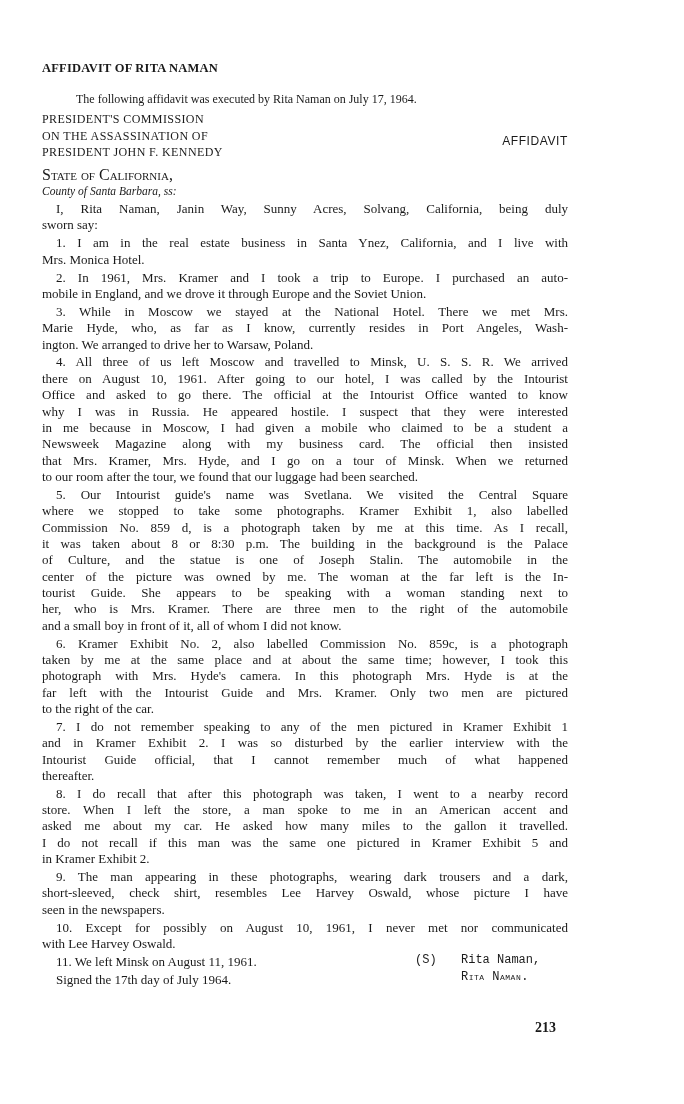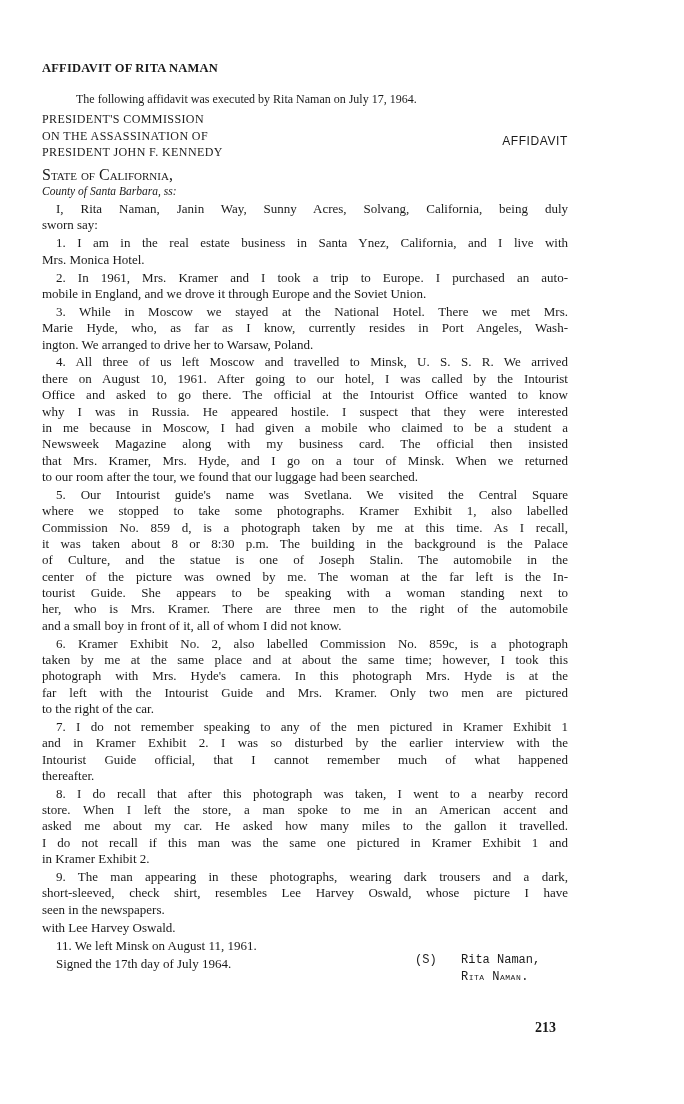--- a/index.html
+++ b/index.html
@@ -121,29 +121,30 @@
       <div class="para">
         <span class="ln first">7. I do not remember speaking to any of the men pictured in Kramer Exhibit 1</span>
         <span class="ln">and in Kramer Exhibit 2.  I was so disturbed by the earlier interview with the</span>
         <span class="ln">Intourist Guide official, that I cannot remember much of what happened</span>
         <span class="ln last">thereafter.</span>
       </div>
       <div class="para">
         <span class="ln first">8. I do recall that after this photograph was taken, I went to a nearby record</span>
         <span class="ln">store.  When I left the store, a man spoke to me in an American accent and</span>
         <span class="ln">asked me about my car.  He asked how many miles to the gallon it travelled.</span>
-        <span class="ln">I do not recall if this man was the same one pictured in Kramer Exhibit 1 and</span>
+        <span class="ln">I do not recall if this man was the same one pictured in Kramer Exhibit 5 and</span>
         <span class="ln last">in Kramer Exhibit 2.</span>
       </div>
       <div class="para">
         <span class="ln first">9. The man appearing in these photographs, wearing dark trousers and a dark,</span>
         <span class="ln">short-sleeved, check shirt, resembles Lee Harvey Oswald, whose picture I have</span>
         <span class="ln last">seen in the newspapers.</span>
       </div>
       <div class="para">
+        <span class="ln first">10. Except for possibly on August 10, 1961, I never met nor communicated</span>
         <span class="ln last">with Lee Harvey Oswald.</span>
       </div>
       <div class="para">
         <span class="ln first last">11. We left Minsk on August 11, 1961.</span>
       </div>
       <div class="para">
         <span class="ln first last">Signed the 17th day of July 1964.</span>
       </div>
     </div>
 

